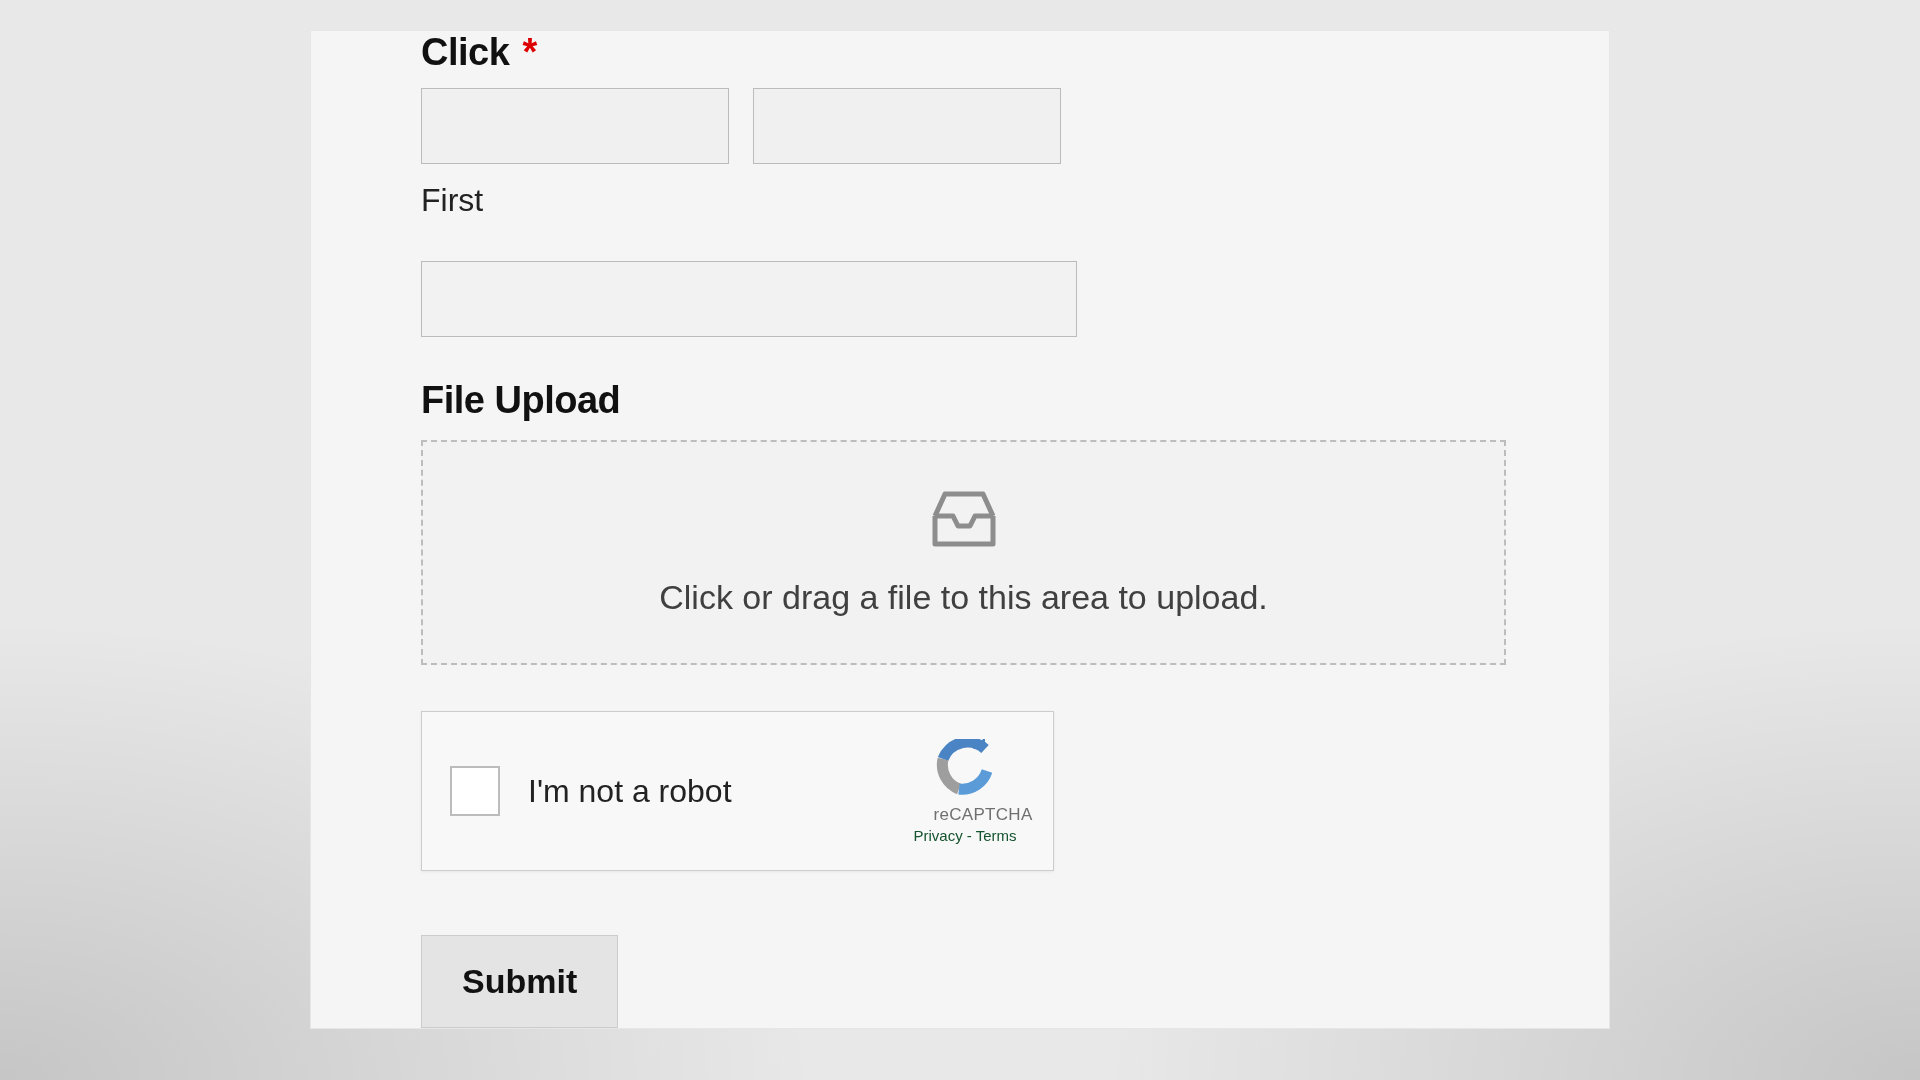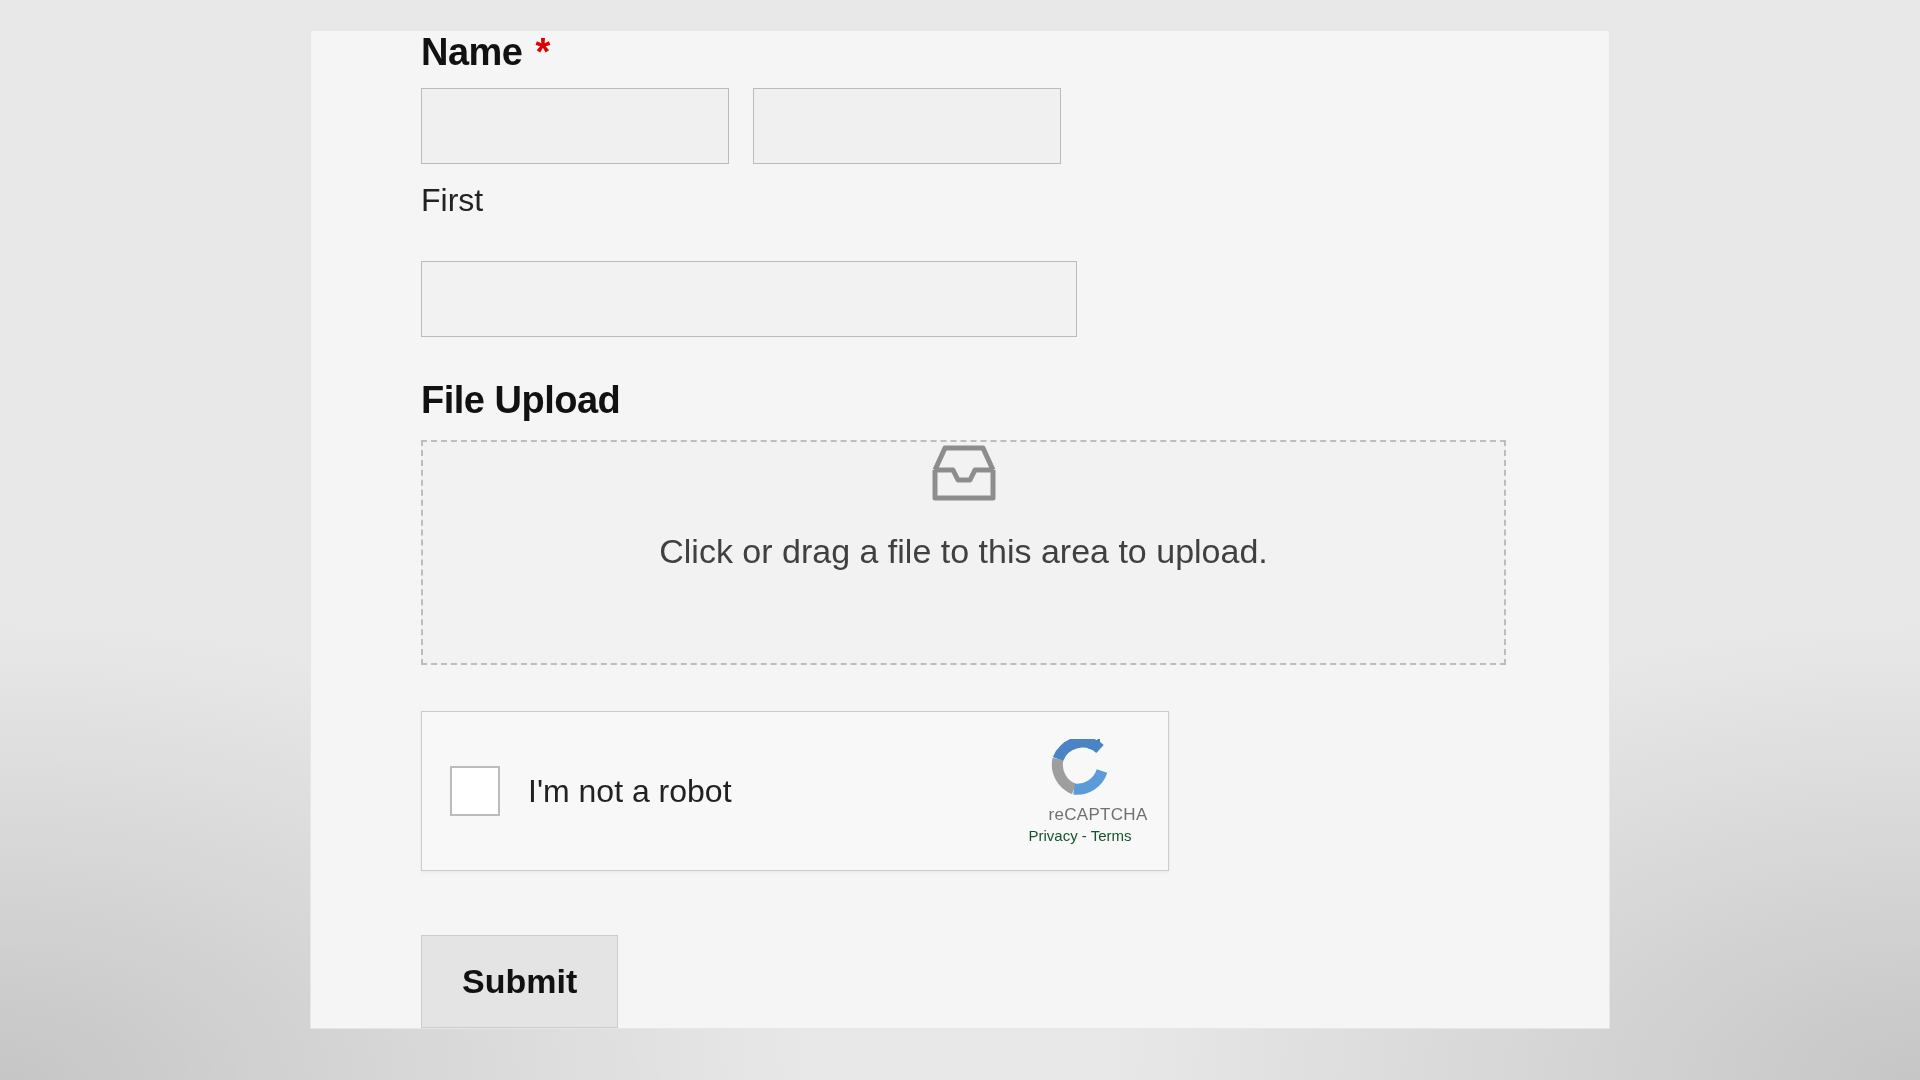--- a/index.html
+++ b/index.html
@@ -53,30 +53,31 @@
       font-size: 26px;
     }
     .upload-area {
       width: 1085px;
       height: 225px;
       border: 2px dashed #bdbdbd;
       background: #f2f2f2;
       display: flex;
       flex-direction: column;
       align-items: center;
+      justify-content: center;
       cursor: pointer;
       margin-top: 18px;
     }
     .upload-icon { margin-bottom: 24px; }
     .upload-text {
       font-size: 34px;
       color: #404040;
     }
     .recaptcha {
-      width: 748px;
+      width: 633px;
       height: 160px;
       border: 1px solid #ccc;
       background: #f8f8f8;
       display: flex;
       align-items: center;
       padding: 0 28px;
       margin-top: 46px;
       margin-bottom: 64px;
       box-shadow: 0 1px 3px rgba(0,0,0,0.06);
     }
@@ -121,21 +122,21 @@
     }
   </style>
 </head>
 <body>
 
 <div class="form-card">
 
   
   <div class="field">
     <div class="field-label">
-      <span>Name</span>
+      <span>Click</span>
       <span class="required">*</span>
     </div>
     <div class="name-row">
       <div class="name-col">
         <input class="text-input" type="text" value="" style="">
         <div class="sublabel">First</div>
       </div>
       <div class="name-col">
         <input class="text-input" type="text" value="" style="">
       </div>

